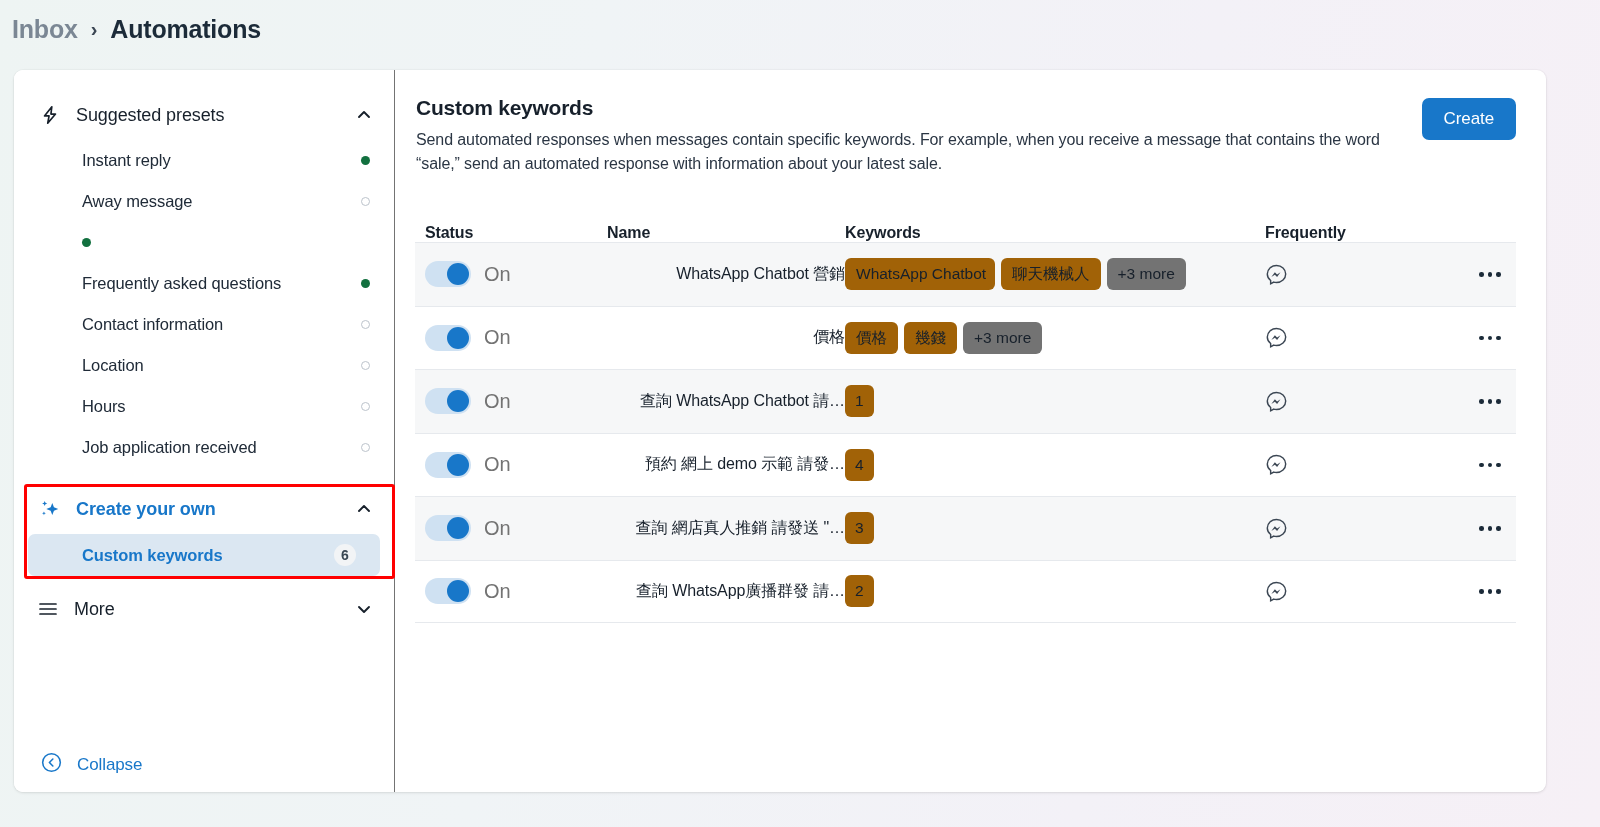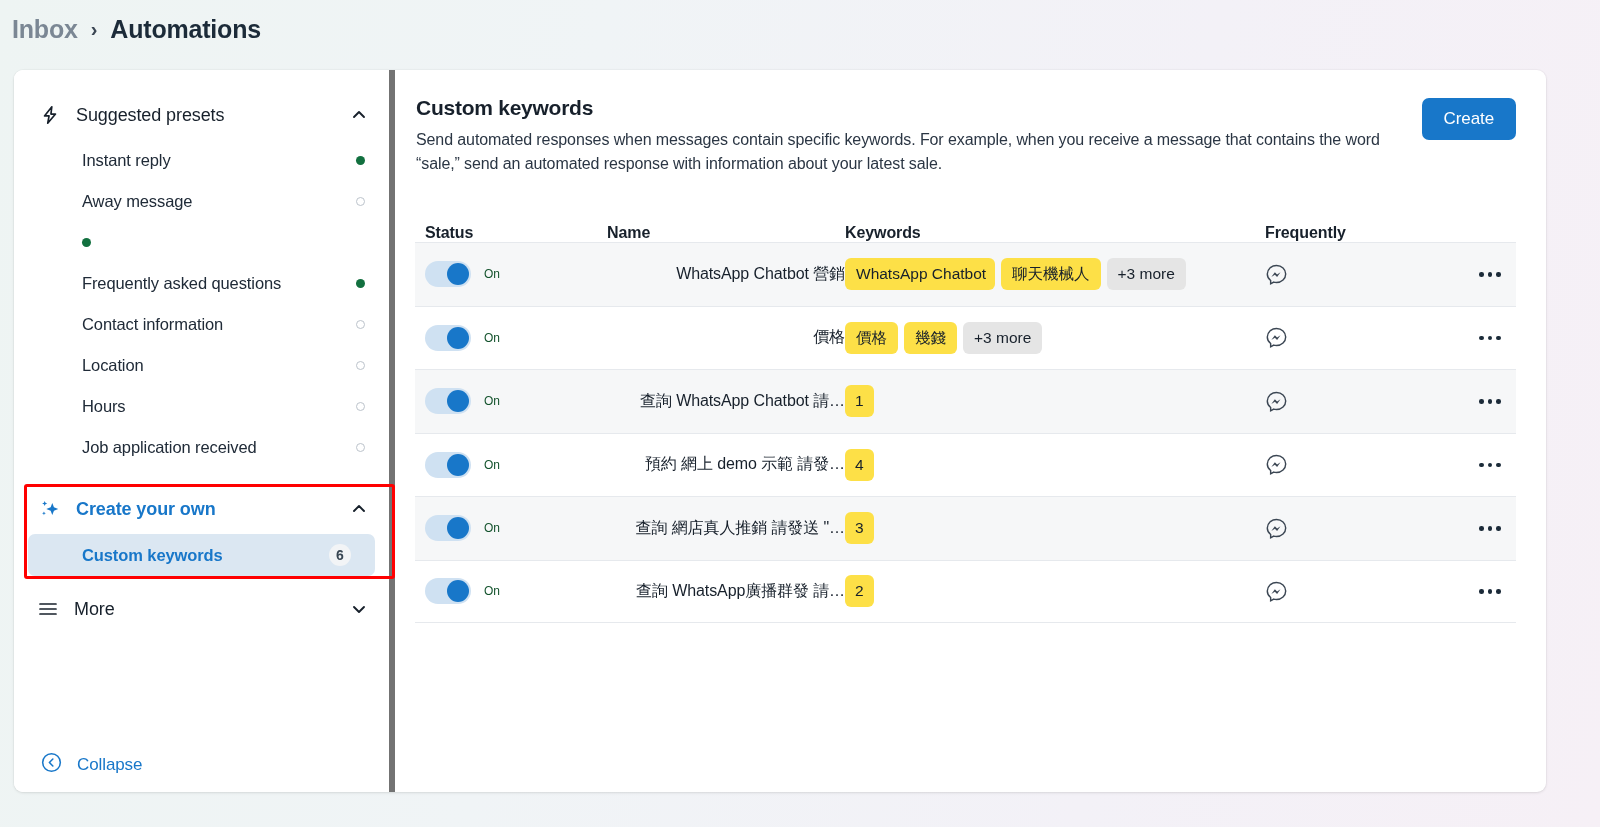--- a/index.html
+++ b/index.html
@@ -52,21 +52,21 @@
     display: flex;
     background: #ffffff;
     border-radius: 9px;
     box-shadow: 0 1px 3px rgba(0,0,0,.10), 0 0 0 1px rgba(0,0,0,.02);
     overflow: hidden;
   }
 
   
   .sidebar {
     width: 381px;
-    border-right: 6px solid #737373;
+    border-right: 1px solid #737373;
     position: relative;
     flex: none;
     background: #fff;
   }
 
   .section-head {
     display: flex;
     align-items: center;
     height: 50px;
     padding: 0 22px 0 24px;
@@ -252,46 +252,46 @@
     flex: none;
     cursor: pointer;
   }
   .toggle .knob {
     position: absolute;
     width: 22px; height: 22px;
     border-radius: 50%;
     background: #1877c9;
     top: 2px; right: 2px;
   }
-  .status-text { font-size: 12px; color: #14532d; }
+  .status-text { font-size: 20px; color: #737373; }
 
   .name-text {
     font-size: 16px;
     color: #17202b;
     letter-spacing: -0.1px;
     white-space: nowrap;
     overflow: hidden;
     text-align: right;
   }
 
   .kw-wrap { display: flex; align-items: center; gap: 6px; }
   .chip {
-    background: #fde047;
+    background: #a16207;
     border-radius: 6px;
     padding: 7px 11px;
     font-size: 15.5px;
     color: #17202b;
     white-space: nowrap;
     max-width: 150px;
     overflow: hidden;
     text-overflow: clip;
     line-height: 18px;
   }
   .chip.num { padding: 7px 10px; min-width: 26px; text-align: center; }
-  .chip.more { background: #e5e5e5; text-align: right; }
+  .chip.more { background: #737373; text-align: right; }
 
   .msgr { width: 23px; height: 23px; display: block; }
 
   .dots {
     display: flex;
     gap: 4px;
     cursor: pointer;
     padding: 8px 4px;
   }
   .dots span {

